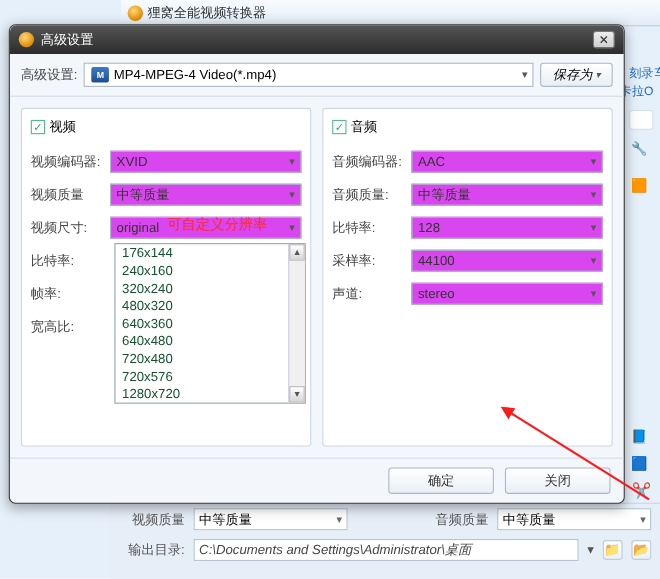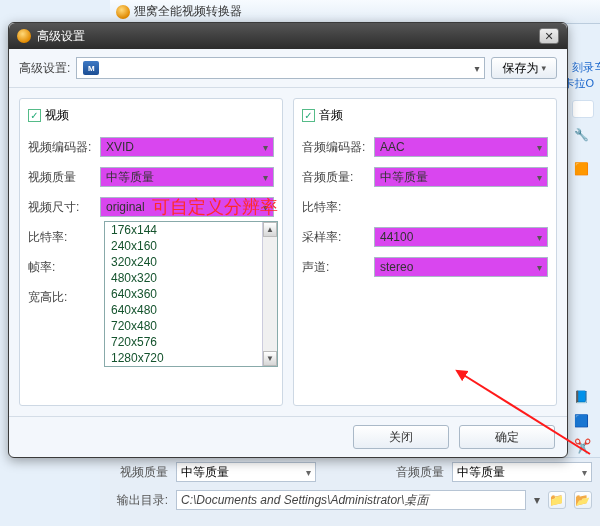--- a/index.html
+++ b/index.html
@@ -26,38 +26,38 @@
   .dialog { position:absolute; top:22px; left:8px; width:560px; height:436px; border:1px solid #3a3a3a; border-radius:6px; background:#f3f7fc; box-shadow:0 3px 12px rgba(0,0,0,.35); display:flex; flex-direction:column; }
   .dlg-title { height:26px; background:linear-gradient(#555,#2c2c2c); border-radius:6px 6px 0 0; display:flex; align-items:center; padding:0 8px; color:#fff; gap:6px; }
   .dlg-title .bg-icon { width:14px;height:14px; }
   .close-btn { margin-left:auto; width:20px; height:16px; border:1px solid #777; border-radius:3px; background:linear-gradient(#eee,#cfcfcf); color:#333; display:flex; align-items:center; justify-content:center; font-size:11px; cursor:pointer; }
 
   .preset-row { display:flex; align-items:center; gap:6px; padding:8px 10px; border-bottom:1px solid #d4dde7; }
   .preset-label { color:#444; }
   .combo { flex:1; position:relative; height:22px; border:1px solid #aab9c8; background:#fff; display:flex; align-items:center; padding:0 18px 0 6px; }
   .combo::after { content:"▾"; position:absolute; right:5px; color:#555; font-size:10px; }
   .combo .cicon { width:16px; height:14px; margin-right:4px; background:linear-gradient(#3e79c4,#1b4e94); border-radius:2px; display:inline-flex; align-items:center; justify-content:center; color:#fff; font-size:8px; font-weight:bold; }
-  .btn { height:22px; padding:0 10px; border:1px solid #a9b8c7; background:linear-gradient(#fff,#e8eef5); border-radius:3px; display:flex; align-items:center; gap:3px; cursor:pointer; }
+  .btn { height:22px; padding:0 10px; border:1px solid #a9b8c7; background:linear-gradient(#fff,#e8eef5); border-radius:3px; display:flex; align-items:center; gap:3px; cursor:pointer;font-style:italic; }
 
   .body { flex:1; display:flex; gap:10px; padding:10px; min-height:0; }
   .panel { flex:1; border:1px solid #cdd8e4; border-radius:3px; background:#fff; padding:8px; display:flex; flex-direction:column; }
   .panel-head { display:flex; align-items:center; gap:4px; margin-bottom:8px; }
   .chk { width:13px; height:13px; border:1px solid #5b8; background:#fff; display:inline-flex; align-items:center; justify-content:center; color:#2a7; font-size:10px; }
   .field-row { display:flex; align-items:center; gap:6px; height:24px; margin:3px 0; }
   .field-label { width:66px; color:#444; }
   .field-combo { flex:1; height:20px; border:1px solid #aab9c8; background:#d946ef; display:flex; align-items:center; padding:0 18px 0 5px; position:relative; color:#333; }
   .field-combo::after { content:"▾"; position:absolute; right:5px; color:#555; font-size:10px; }
 
   .dropdown-open { position:relative; }
   .dropdown-list { position:absolute; top:122px; left:84px; width:174px; border:1px solid #8aa; background:#fff; z-index:5; }
   .dropdown-list .opt { padding:1px 6px; color:#14532d; cursor:pointer; }
   .dropdown-scroll { position:absolute; right:0; top:0; bottom:0; width:15px; background:#f0f0f0; border-left:1px solid #ccd; }
   .dropdown-scroll .sarrow { position:absolute; left:0; right:0; height:15px; background:linear-gradient(#fff,#d6d6d6); border:1px solid #bbb; display:flex; align-items:center; justify-content:center; font-size:8px; color:#555; }
 
-  .annot { position:absolute; color:#ff2a2a; font-size:18px; pointer-events:none; }
+  .annot { position:absolute; color:#ff2a2a; font-size:13px; pointer-events:none; }
 
   .dlg-buttons { display:flex; gap:10px; justify-content:flex-end; padding:8px 12px; border-top:1px solid #d4dde7; }
   .dlg-btn { width:96px; height:24px; border:1px solid #aab9c8; background:linear-gradient(#fff,#e9eff6); border-radius:3px; display:flex; align-items:center; justify-content:center; cursor:pointer; color:#333; }
 
   svg.arrow { position:absolute; pointer-events:none; }
 </style>
 </head>
 <body>
 
 <div class="bg-titlebar">
@@ -100,20 +100,21 @@
   <div class="dlg-title">
     <span class="bg-icon"></span>
     <span>高级设置</span>
     <div class="close-btn">✕</div>
   </div>
 
   <div class="preset-row">
     <span class="preset-label">高级设置:</span>
     <div class="combo">
       <span class="cicon">M</span>
+      <span>MP4-MPEG-4 Video(*.mp4)</span>
     </div>
     <div class="btn">
       <span>保存为</span>
       <span style="font-size:9px;color:#555">▾</span>
     </div>
   </div>
 
   <div class="body">
 
     <div class="panel dropdown-open">
@@ -179,42 +180,45 @@
           </div>
       </div>
       <div class="field-row">
         <span class="field-label">音频质量:</span>
         <div class="field-combo">
             <span>中等质量</span>
           </div>
       </div>
       <div class="field-row">
         <span class="field-label">比特率:</span>
+        <div class="field-combo">
+            <span>128</span>
+          </div>
       </div>
       <div class="field-row">
         <span class="field-label">采样率:</span>
         <div class="field-combo">
             <span>44100</span>
           </div>
       </div>
       <div class="field-row">
         <span class="field-label">声道:</span>
         <div class="field-combo">
             <span>stereo</span>
           </div>
       </div>
     </div>
   </div>
 
   <div class="dlg-buttons">
     <div class="dlg-btn">
+        <span>确定</span>
+      </div>
+    <div class="dlg-btn">
         <span>关闭</span>
-      </div>
-    <div class="dlg-btn">
-        <span>确定</span>
       </div>
   </div>
 </div>
 
 <svg class="arrow" style="top:0;left:0" width="600" height="526">
   <defs>
       <marker id="ah" markerWidth="10" markerHeight="10" refX="2" refY="3" orient="auto">
     <path d="M0,0 L6,3 L0,6 Z" fill="#ff1a1a"></path>
       </marker>
     </defs>

